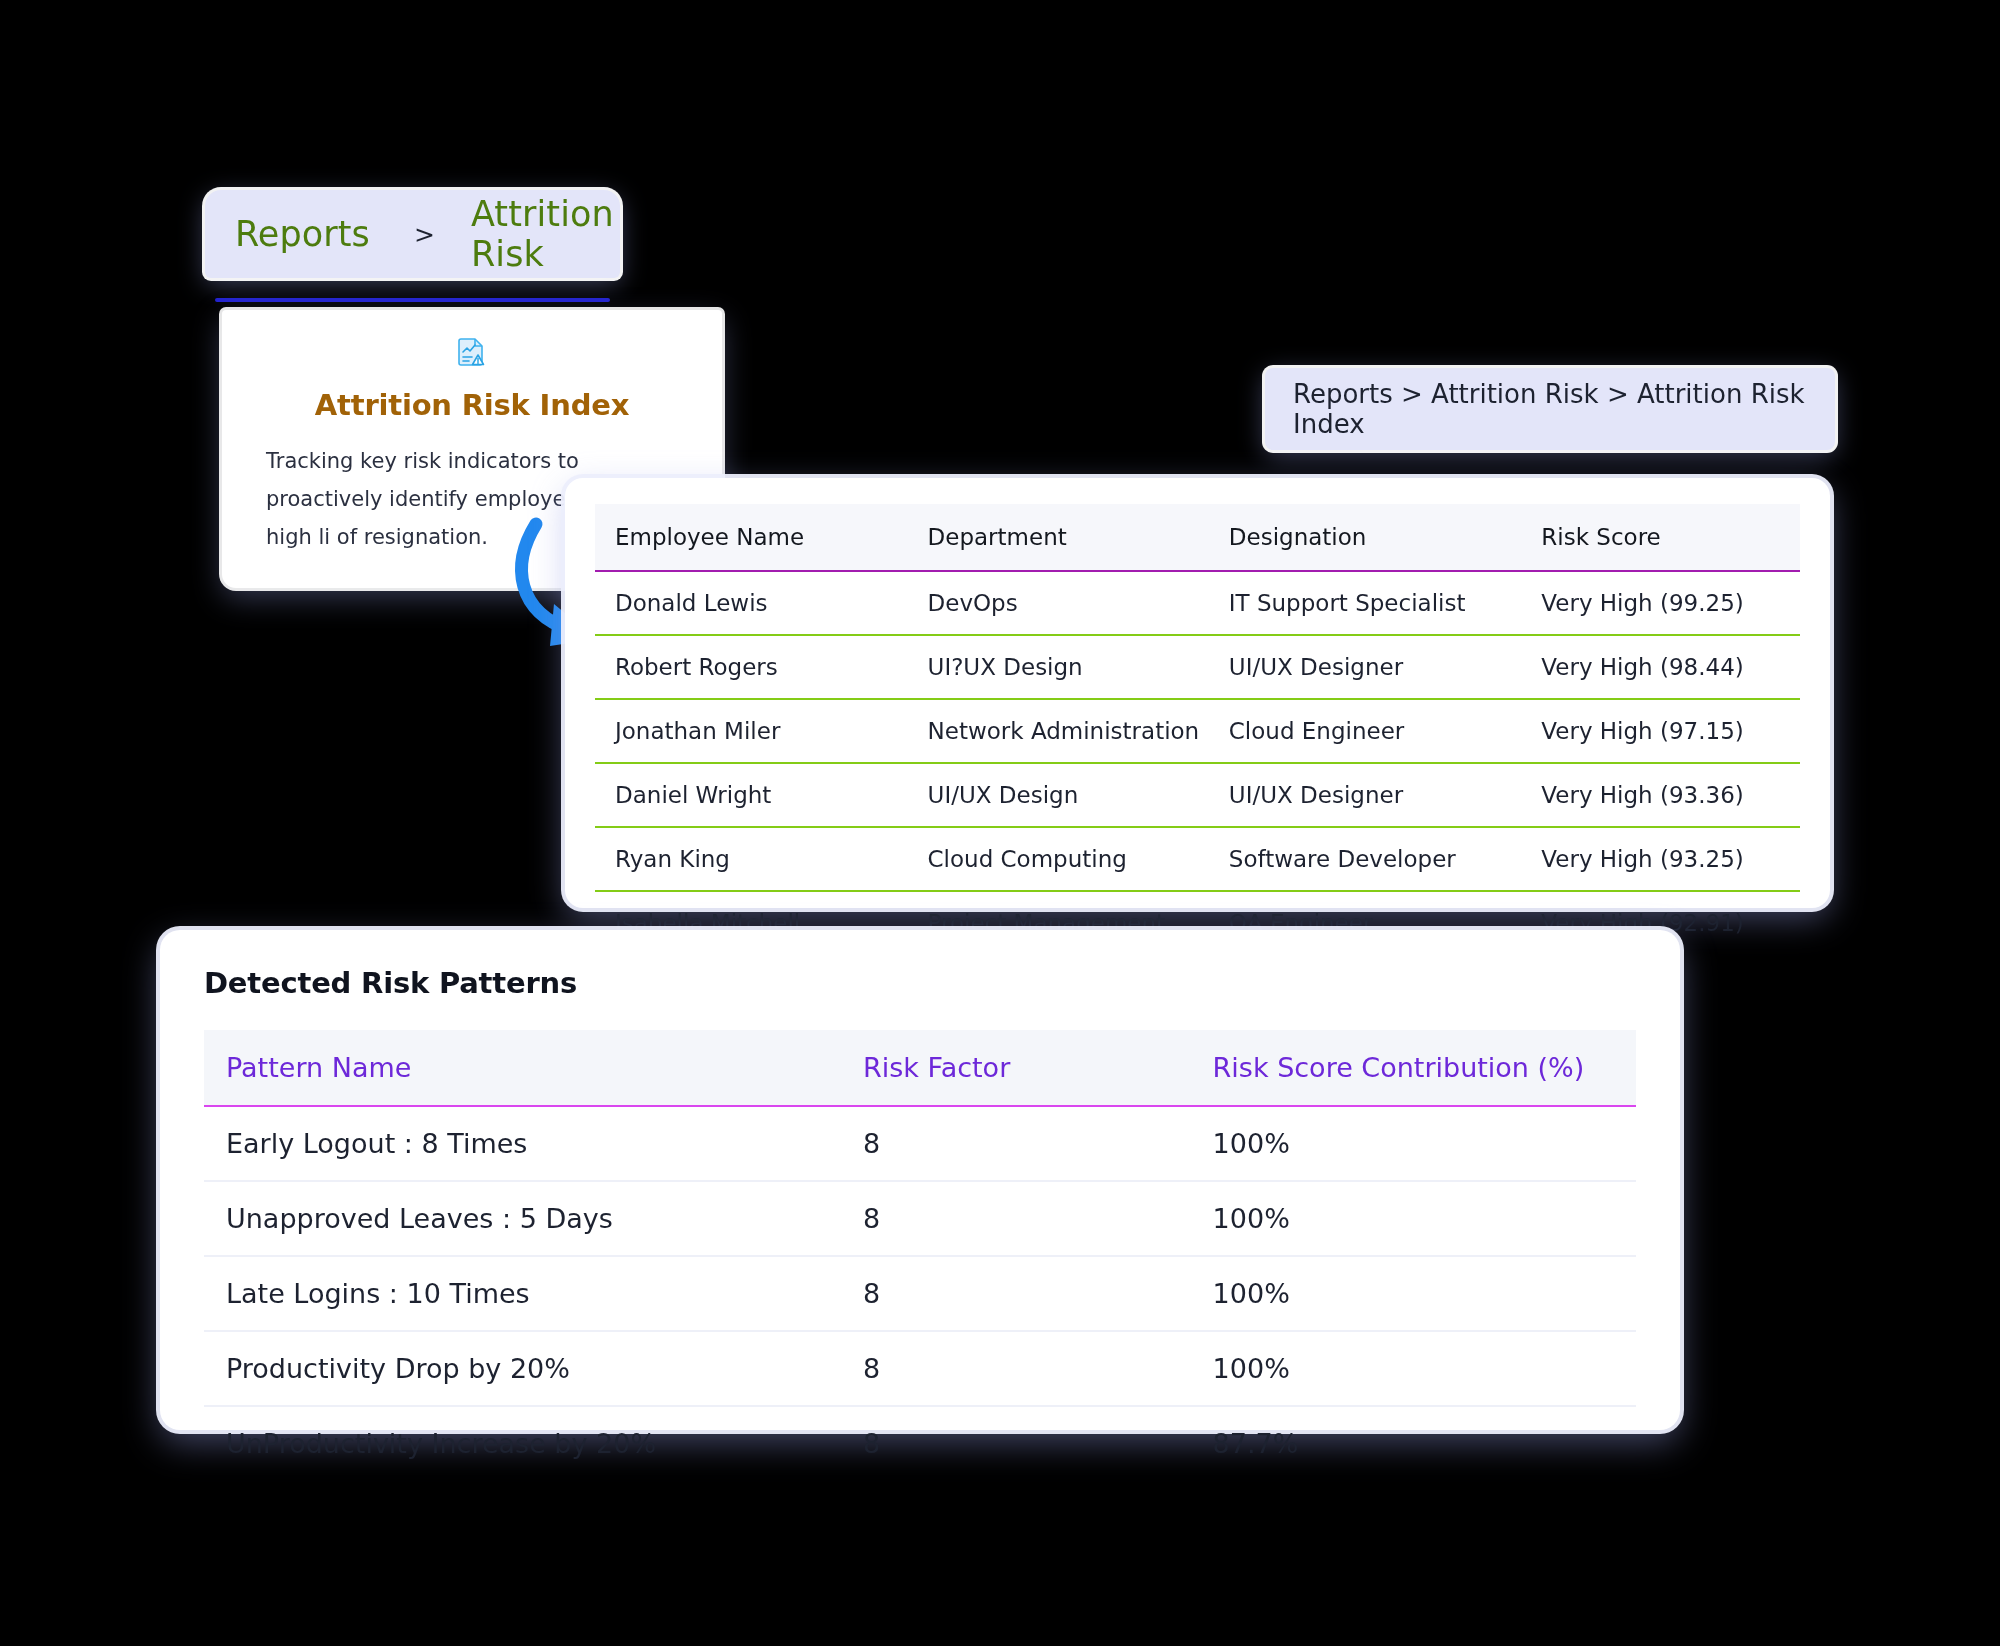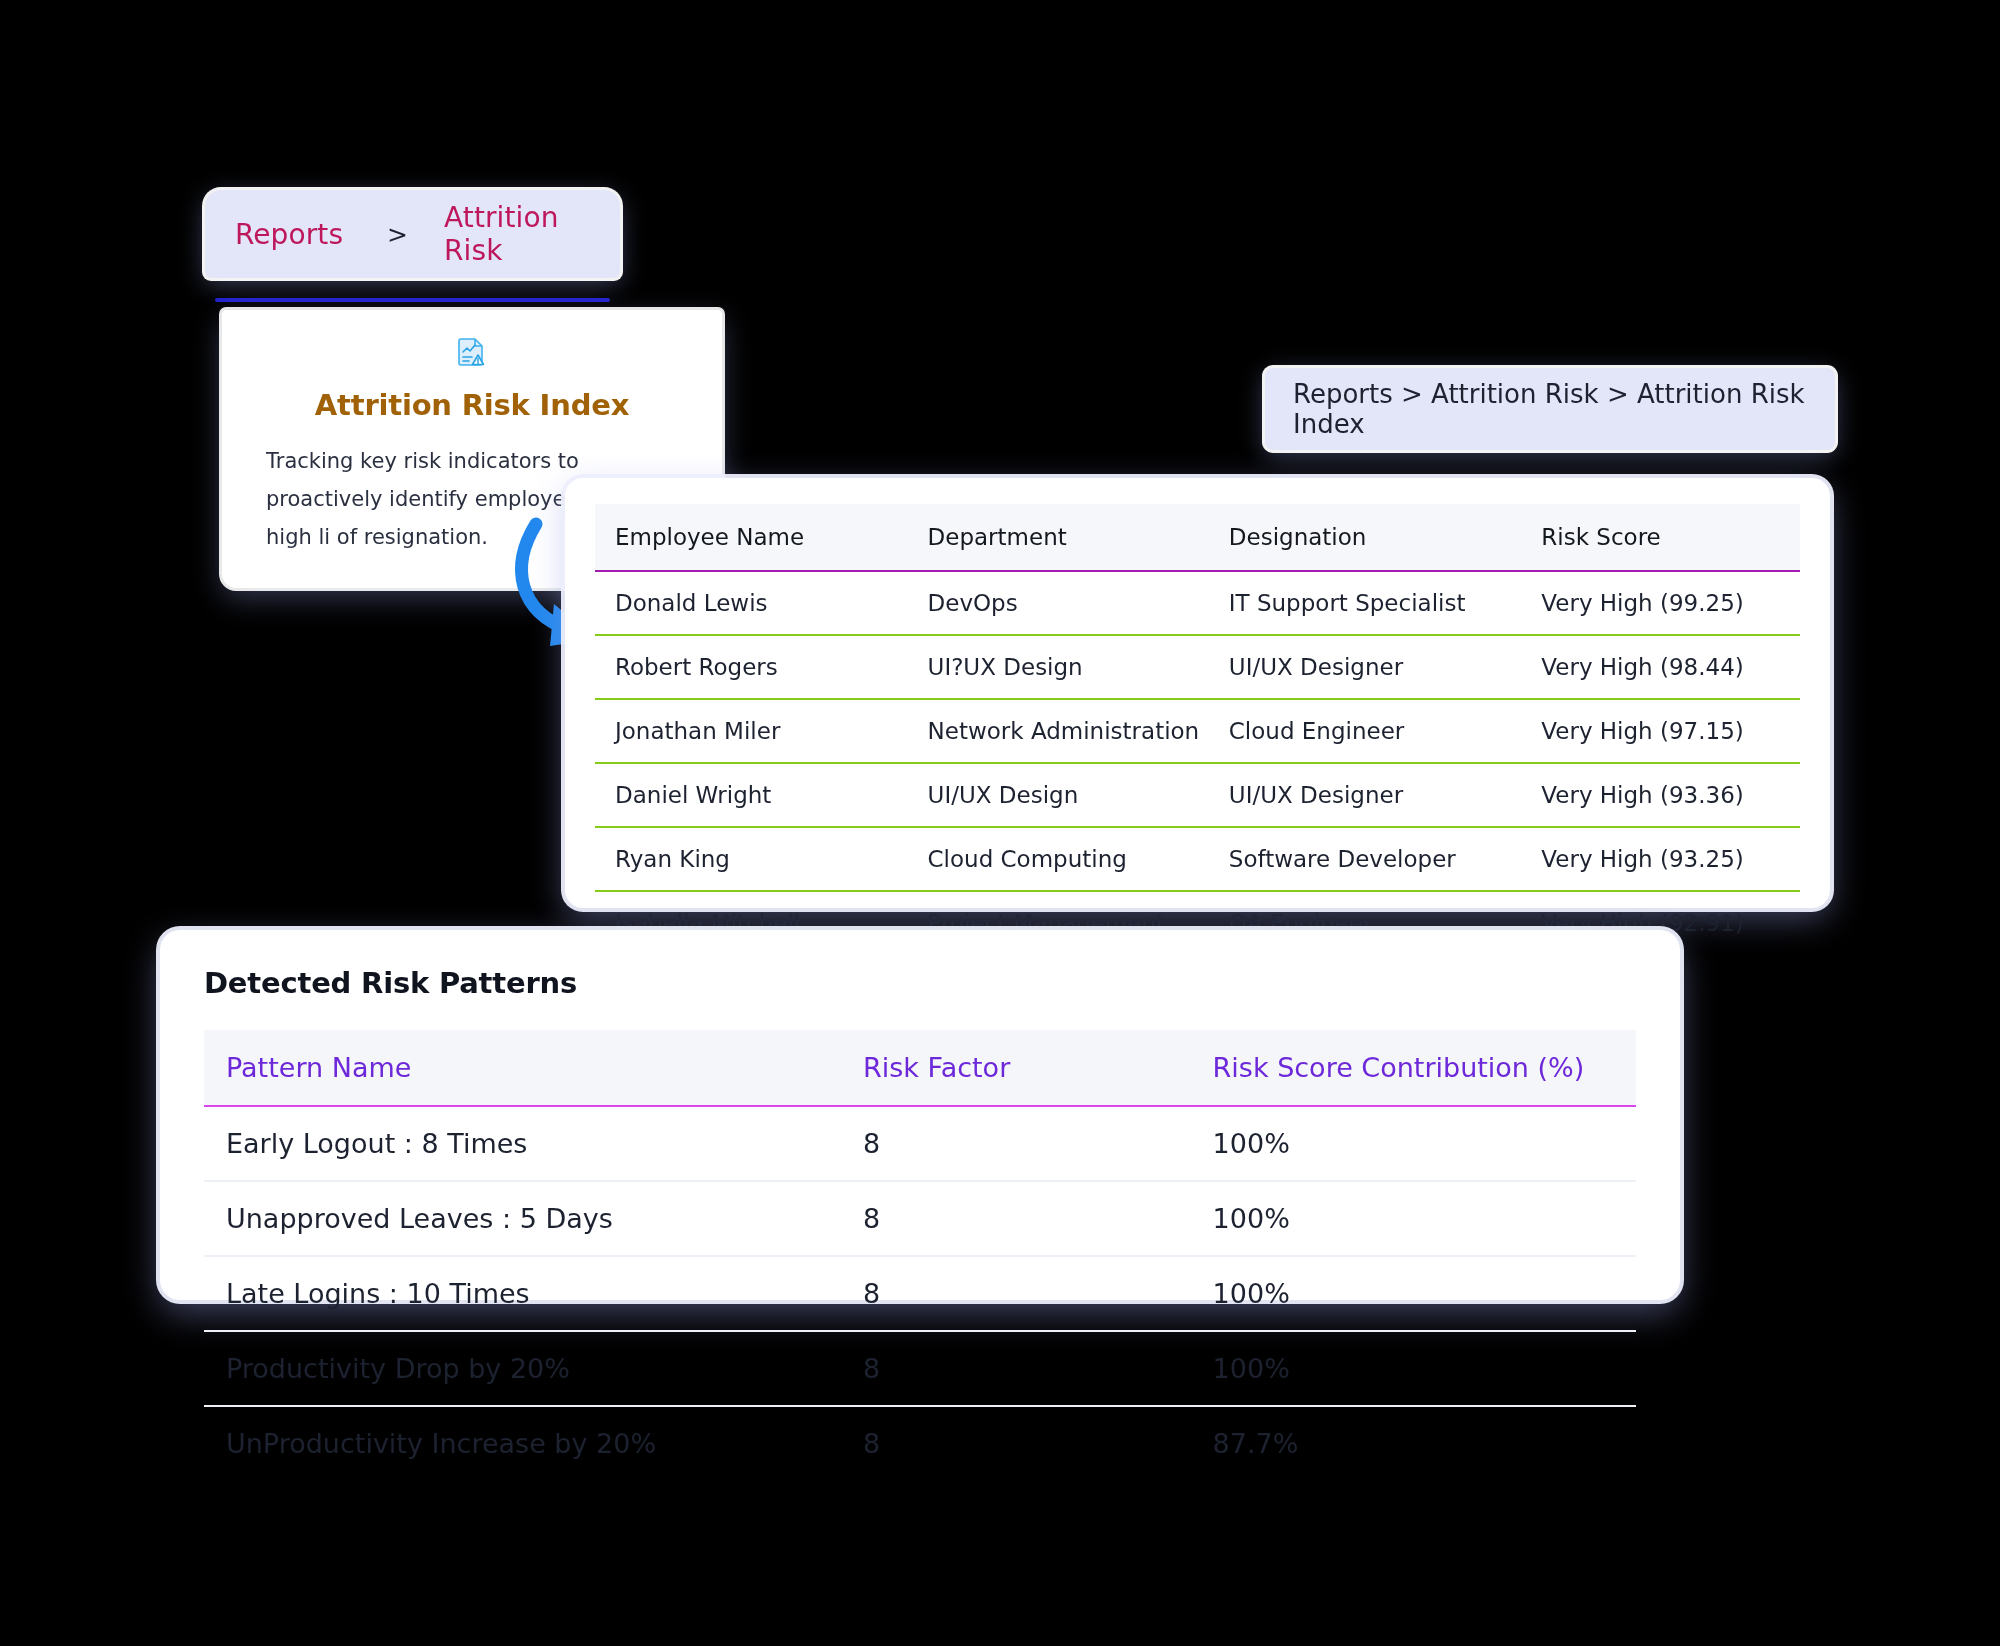--- a/index.html
+++ b/index.html
@@ -26,22 +26,22 @@
     background: #e3e5f9;
     border-radius: 16px 16px 6px 6px;
     box-shadow: 0 0 0 3px rgba(255,255,255,0.95),
                 0 6px 26px rgba(150,160,230,0.40);
     display: flex;
     align-items: center;
     box-sizing: border-box;
     padding: 0 30px;
   }
   #breadcrumb-card .bc-text {
-    font-size: 28px;
-    color: #be185d;
+    font-size: 35px;
+    color: #4d7c0f;
     letter-spacing: 0.1px;
   }
   #breadcrumb-card .bc-sep {
     font-size: 25px;
     color: #1d2230;
     margin: 0 36px 0 44px;
   }
 
   
   #accent-rule {
@@ -161,21 +161,21 @@
     width: 140px;
     height: 150px;
   }
 
   
   #patterns-card {
     position: absolute;
     left: 160px;
     top: 930px;
     width: 1520px;
-    height: 370px;
+    height: 500px;
     background: #ffffff;
     border-radius: 20px;
     box-shadow: 0 0 0 4px rgba(236,238,252,0.95),
                 0 12px 36px rgba(150,160,230,0.45);
     box-sizing: border-box;
     padding: 36px 44px;
   }
   #patterns-card .patterns-title {
     font-size: 29px;
     font-weight: bold;

